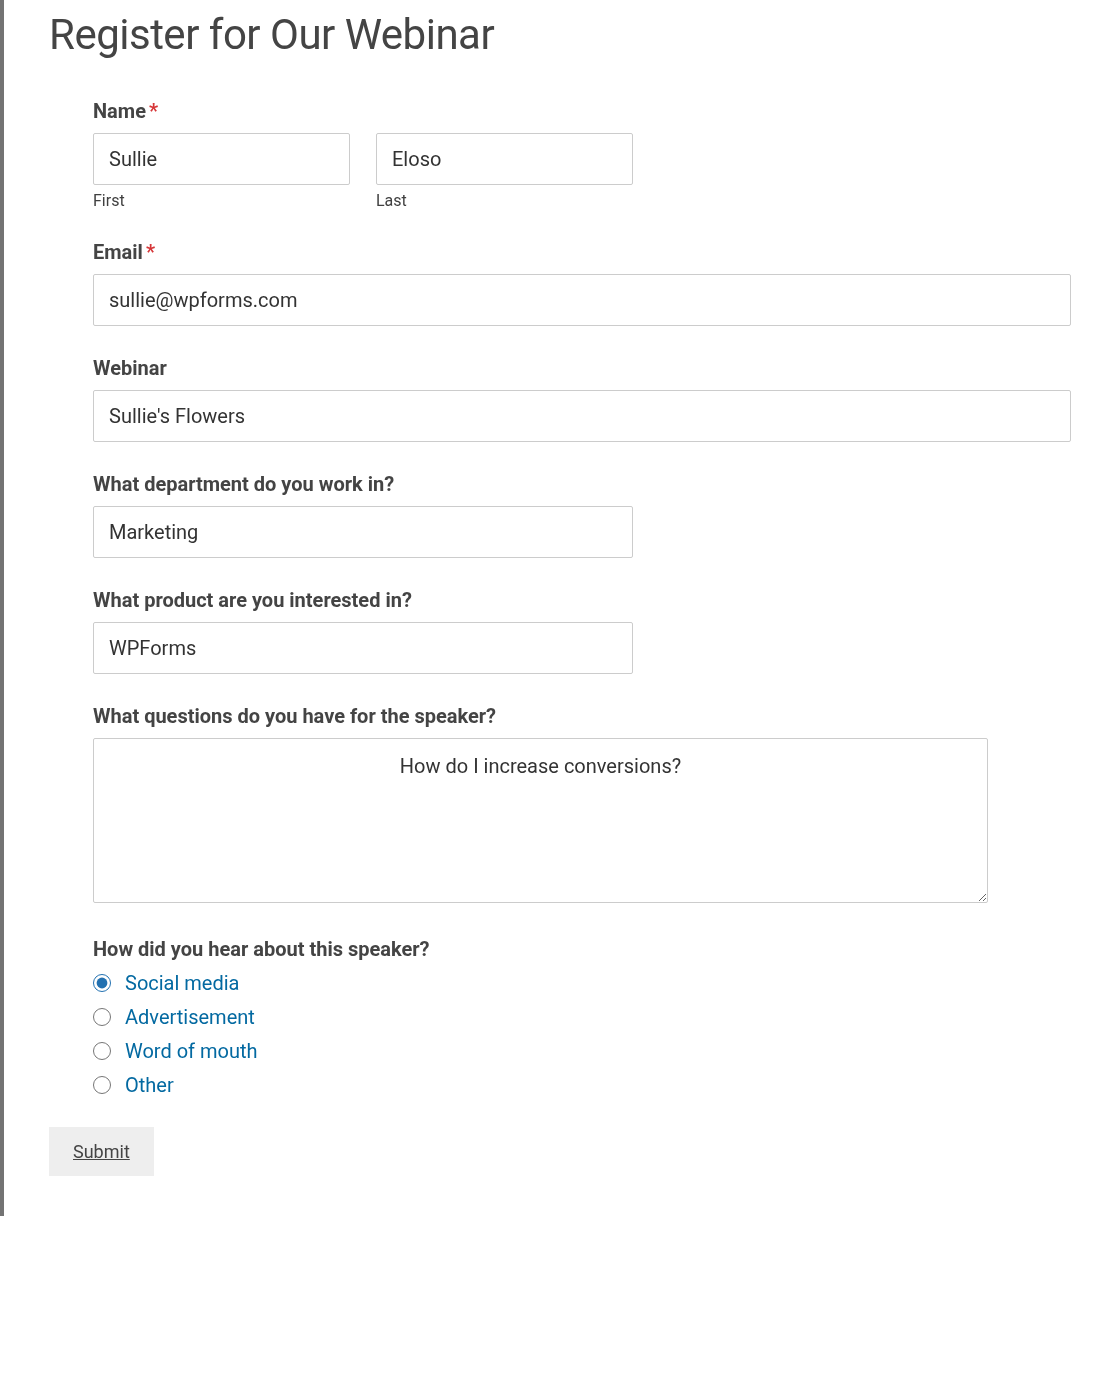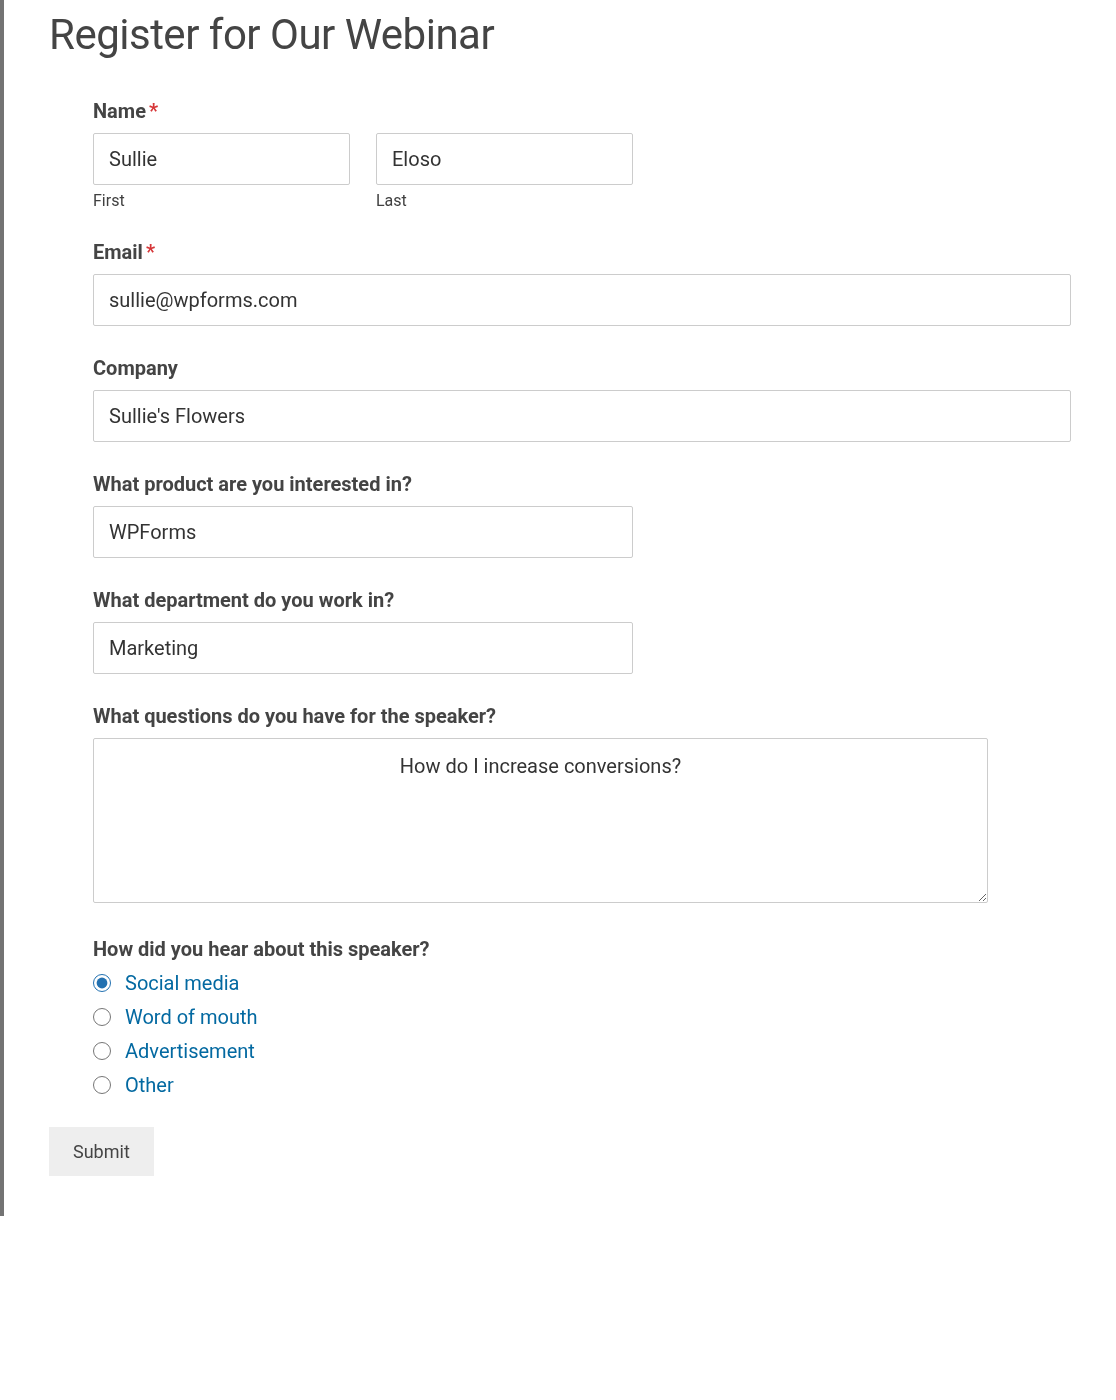--- a/index.html
+++ b/index.html
@@ -104,20 +104,21 @@
       color: #0369a1;
     }
     .submit-btn {
       padding: 14px 24px;
       font-size: 18px;
       border: none;
       background: #eeeeee;
       color: #444;
       cursor: pointer;
       font-family: inherit;
+      text-decoration: underline;
     }
   </style>
 </head>
 <body>
 
 <div class="container">
 
   <h1>Register for Our Webinar</h1>
 
   <div class="field">
@@ -137,61 +138,61 @@
   </div>
 
   <div class="field">
     <label class="label">
       <span>Email</span><span class="required">*</span>
     </label>
     <input type="email" class="narrow" value="sullie@wpforms.com" style="">
   </div>
 
   <div class="field">
-    <label class="label">Company</label>
+    <label class="label">Webinar</label>
     <input type="text" class="narrow" value="Sullie's Flowers" style="">
+  </div>
+
+  <div class="field">
+    <label class="label">What department do you work in?</label>
+    <div class="select-wrap">
+      <select>
+        <option>Marketing</option>
+      </select>
+    </div>
   </div>
 
   <div class="field">
     <label class="label">What product are you interested in?</label>
     <div class="select-wrap">
       <select>
         <option>WPForms</option>
       </select>
     </div>
   </div>
 
   <div class="field">
-    <label class="label">What department do you work in?</label>
-    <div class="select-wrap">
-      <select>
-        <option>Marketing</option>
-      </select>
-    </div>
-  </div>
-
-  <div class="field">
     <label class="label">What questions do you have for the speaker?</label>
     <textarea style="">How do I increase conversions?</textarea>
   </div>
 
   <div class="field">
     <label class="label">How did you hear about this speaker?</label>
     <div class="radio-list">
       <div class="radio-item">
         <input type="radio" name="hear" checked="" style="">
         <label>Social media</label>
       </div>
       <div class="radio-item">
         <input type="radio" name="hear" style="">
+        <label>Advertisement</label>
+      </div>
+      <div class="radio-item">
+        <input type="radio" name="hear" style="">
         <label>Word of mouth</label>
-      </div>
-      <div class="radio-item">
-        <input type="radio" name="hear" style="">
-        <label>Advertisement</label>
       </div>
       <div class="radio-item">
         <input type="radio" name="hear" style="">
         <label>Other</label>
       </div>
     </div>
   </div>
 
   <button class="submit-btn">Submit</button>
 

